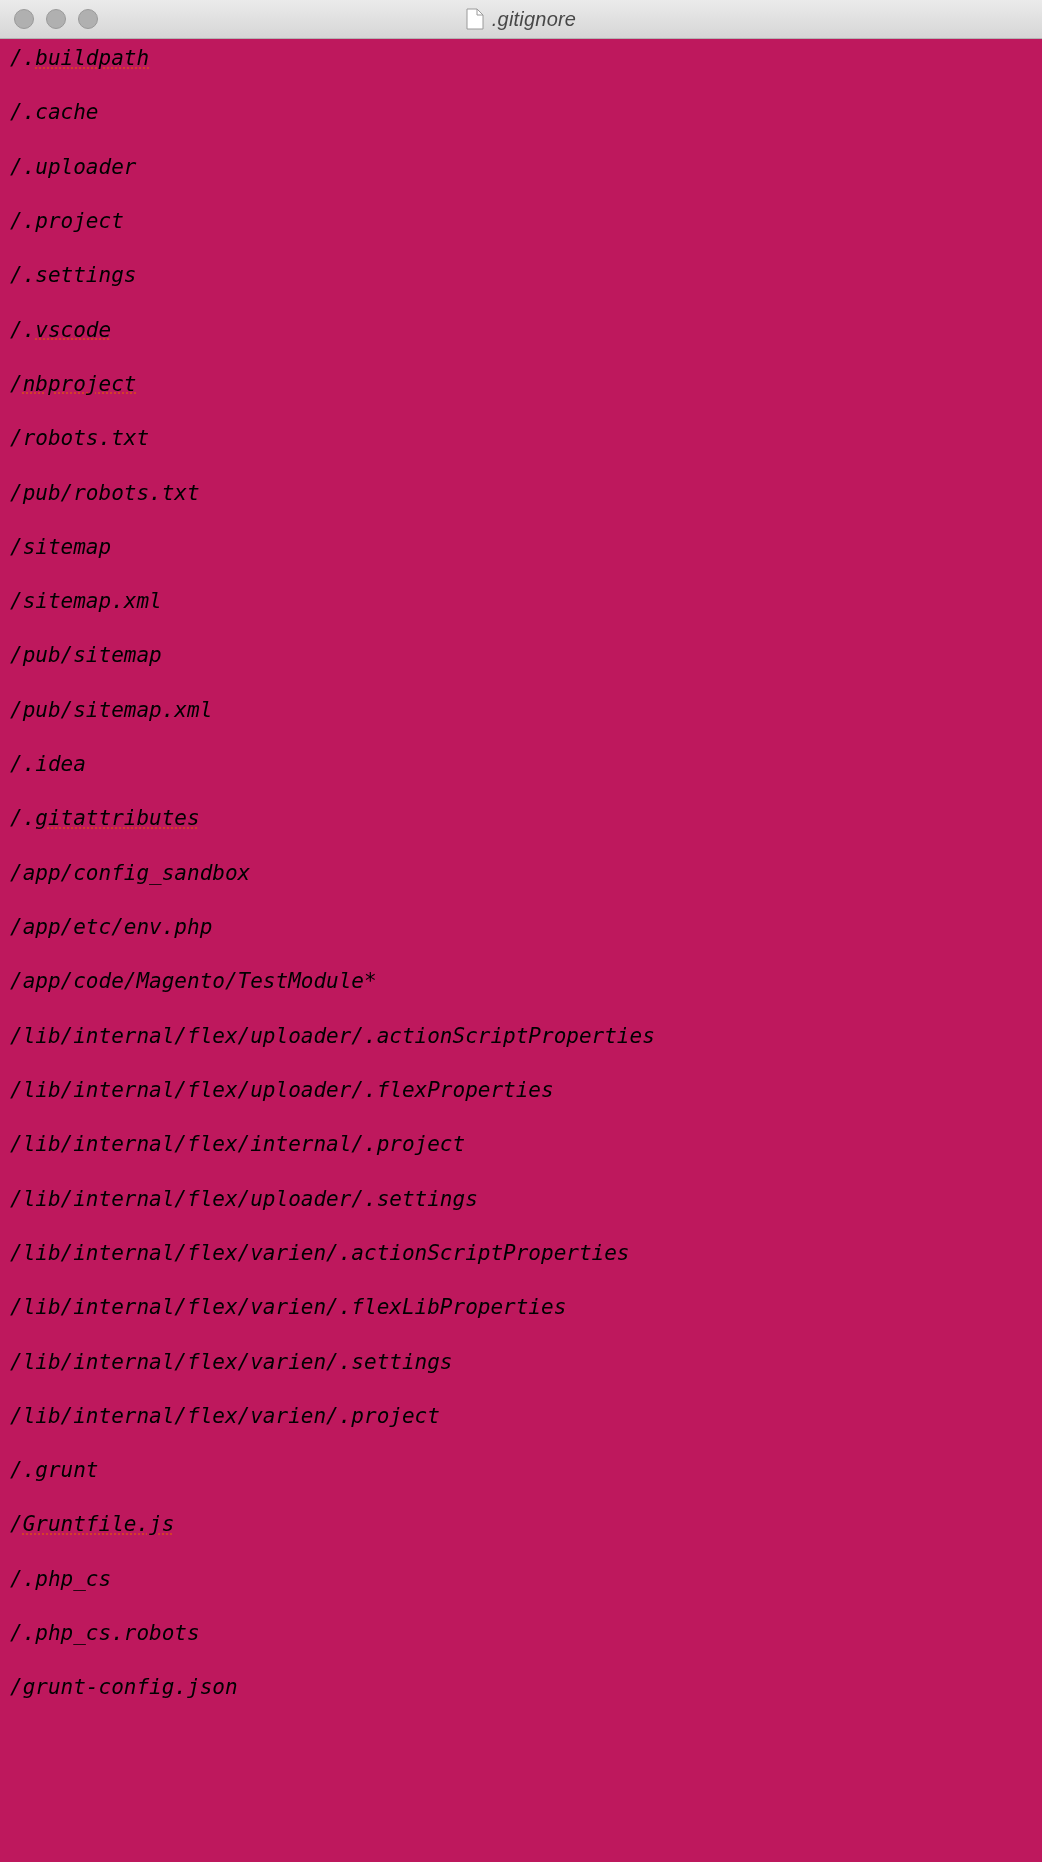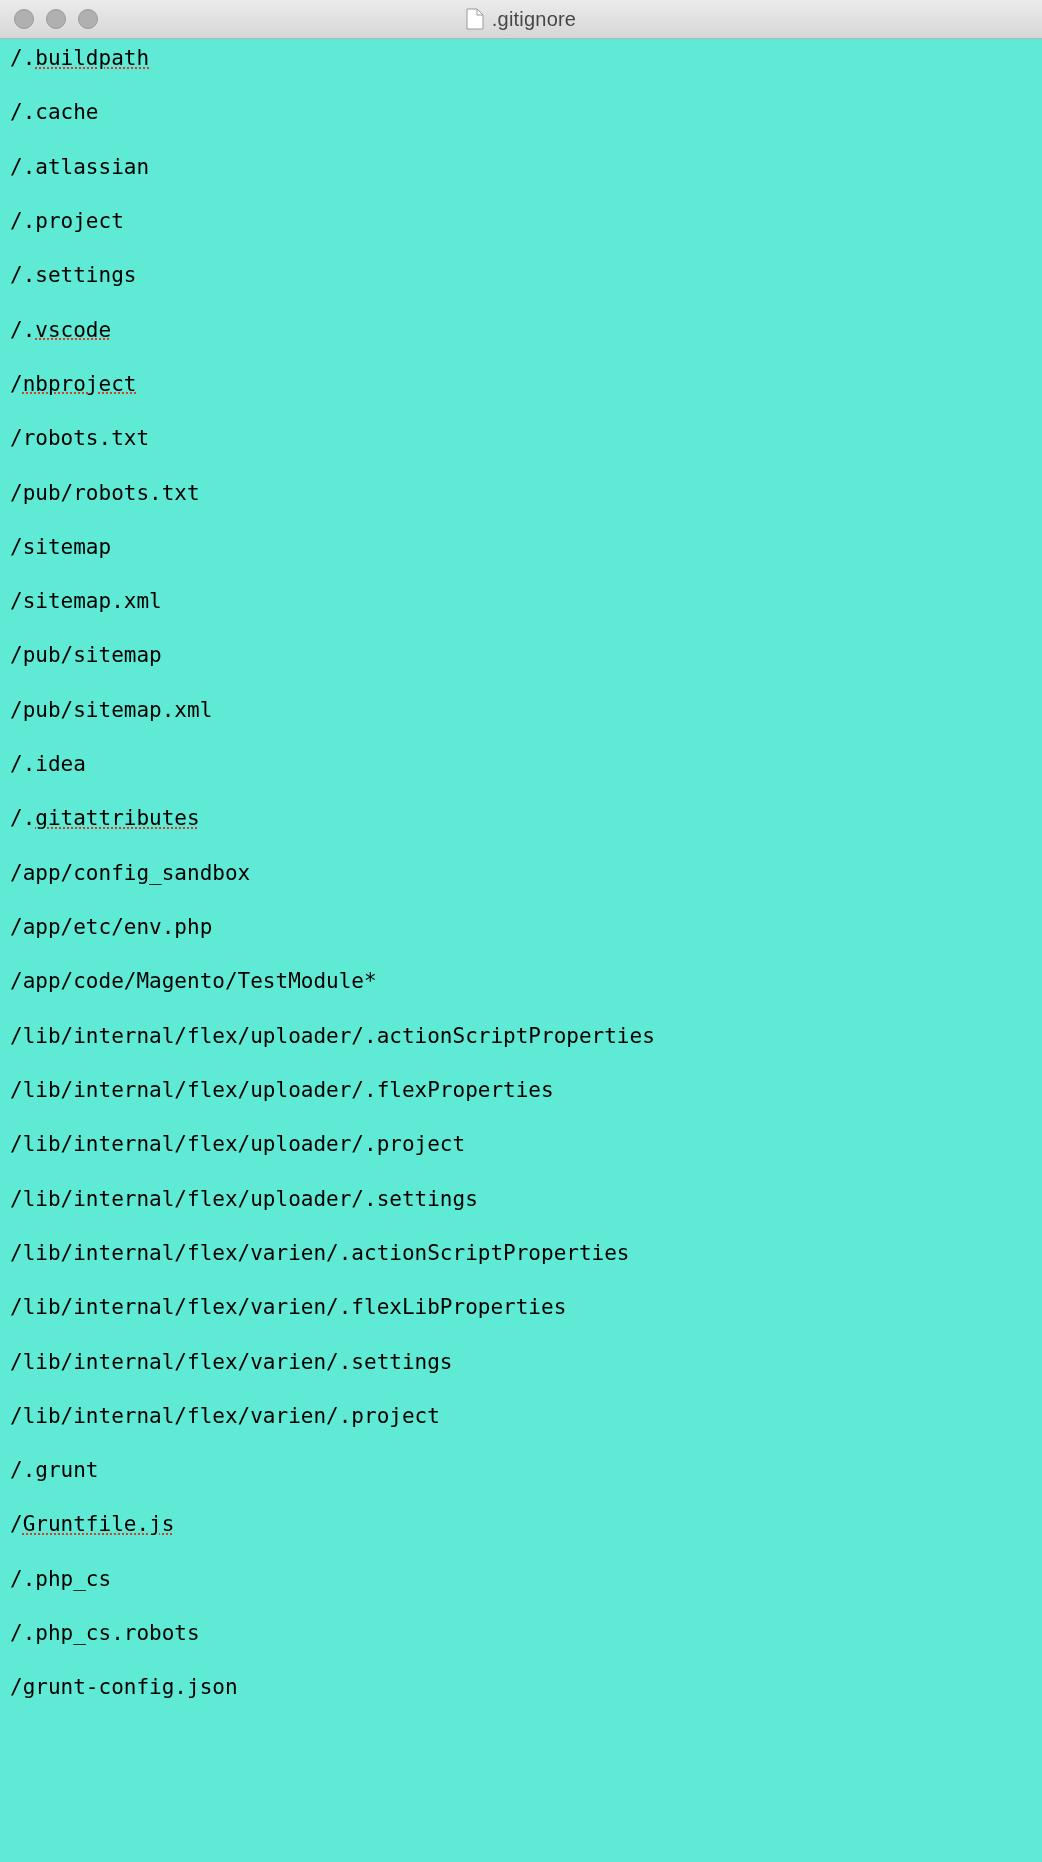--- a/index.html
+++ b/index.html
@@ -11,20 +11,21 @@
     font-family: -apple-system, BlinkMacSystemFont, "Helvetica Neue", Arial, sans-serif;
     overflow: hidden;
   }
   .window {
     width: 1042px;
     height: 1862px;
     background: #ffffff;
     display: flex;
     flex-direction: column;
     box-shadow: 0 0 1px rgba(0,0,0,0.3);
+    font-style: italic;
   }
   .titlebar {
     height: 38px;
     background: linear-gradient(to bottom, #ebebeb 0%, #d6d6d6 100%);
     border-bottom: 1px solid #b3b3b3;
     display: flex;
     align-items: center;
     position: relative;
     flex: 0 0 auto;
   }
@@ -57,21 +58,21 @@
     display: inline-block;
   }
   .doc-icon svg { display:block; }
   .title-text {
     font-size: 20px;
     color: #474747;
     letter-spacing: 0.2px;
   }
   .editor {
     flex: 1 1 auto;
-    background: #5eead4;
+    background: #be185d;
     padding: 6px 10px 10px 10px;
     font-family: "Menlo", "Monaco", "Consolas", monospace;
     font-size: 21px;
     line-height: 27.15px;
     color: #000000;
     white-space: pre;
     overflow: hidden;
   }
   .line {
     display: block;
@@ -101,39 +102,39 @@
           <path d="M1 1 h10 l6 6 v14 H1 Z" fill="#ffffff" stroke="#9a9a9a" stroke-width="1"></path>
           <path d="M11 1 v6 h6" fill="none" stroke="#9a9a9a" stroke-width="1"></path>
         </svg>
       </span>
       <span class="title-text">.gitignore</span>
     </div>
   </div>
 
   <div class="editor" id="editor"><span class="line"><span>/.</span><span class="sp">buildpath</span></span>
 <span class="line"><span>/.cache</span></span>
-<span class="line"><span>/.atlassian</span></span>
+<span class="line"><span>/.uploader</span></span>
 <span class="line"><span>/.project</span></span>
 <span class="line"><span>/.settings</span></span>
 <span class="line"><span>/.</span><span class="sp">vscode</span></span>
 <span class="line"><span>/</span><span class="sp">nbproject</span></span>
 <span class="line"><span>/robots.txt</span></span>
 <span class="line"><span>/pub/robots.txt</span></span>
 <span class="line"><span>/sitemap</span></span>
 <span class="line"><span>/sitemap.xml</span></span>
 <span class="line"><span>/pub/sitemap</span></span>
 <span class="line"><span>/pub/sitemap.xml</span></span>
 <span class="line"><span>/.idea</span></span>
 <span class="line"><span>/.</span><span class="sp">gitattributes</span></span>
 <span class="line"><span>/app/config_sandbox</span></span>
 <span class="line"><span>/app/etc/env.php</span></span>
 <span class="line"><span>/app/code/Magento/TestModule*</span></span>
 <span class="line"><span>/lib/internal/flex/uploader/.actionScriptProperties</span></span>
 <span class="line"><span>/lib/internal/flex/uploader/.flexProperties</span></span>
-<span class="line"><span>/lib/internal/flex/uploader/.project</span></span>
+<span class="line"><span>/lib/internal/flex/internal/.project</span></span>
 <span class="line"><span>/lib/internal/flex/uploader/.settings</span></span>
 <span class="line"><span>/lib/internal/flex/varien/.actionScriptProperties</span></span>
 <span class="line"><span>/lib/internal/flex/varien/.flexLibProperties</span></span>
 <span class="line"><span>/lib/internal/flex/varien/.settings</span></span>
 <span class="line"><span>/lib/internal/flex/varien/.project</span></span>
 <span class="line"><span>/.grunt</span></span>
 <span class="line"><span>/</span><span class="sp">Gruntfile.js</span></span>
 <span class="line"><span>/.php_cs</span></span>
 <span class="line"><span>/.php_cs.robots</span></span>
 <span class="line"><span>/grunt-config.json</span></span>

